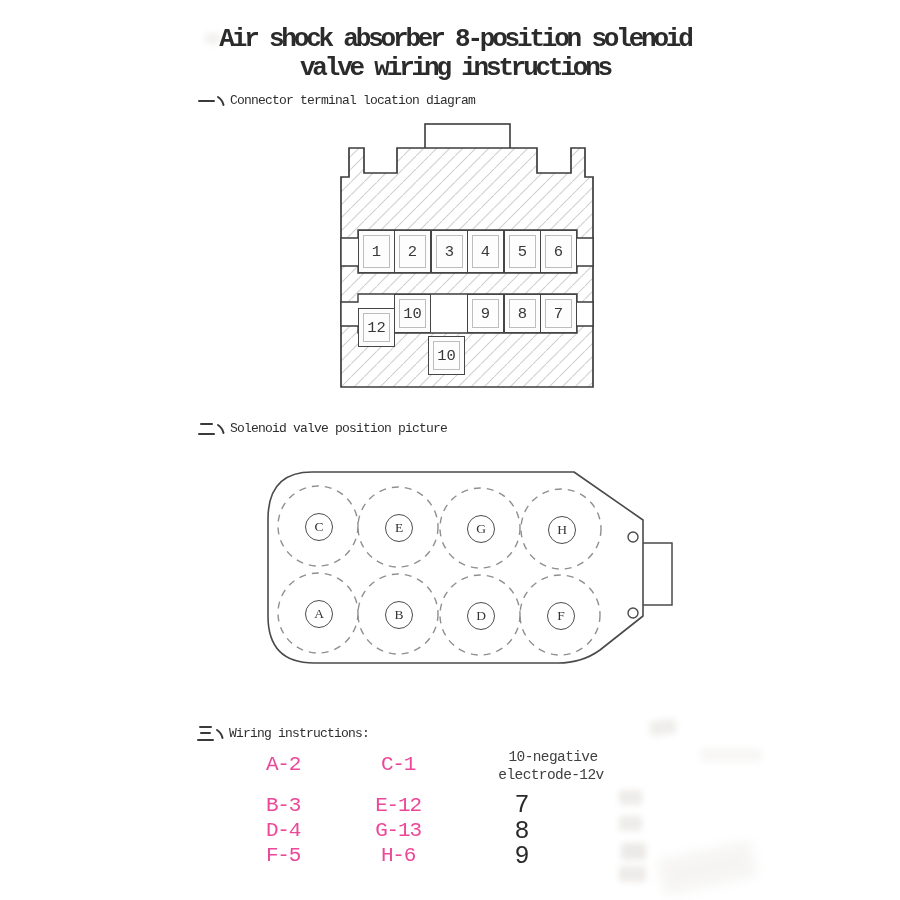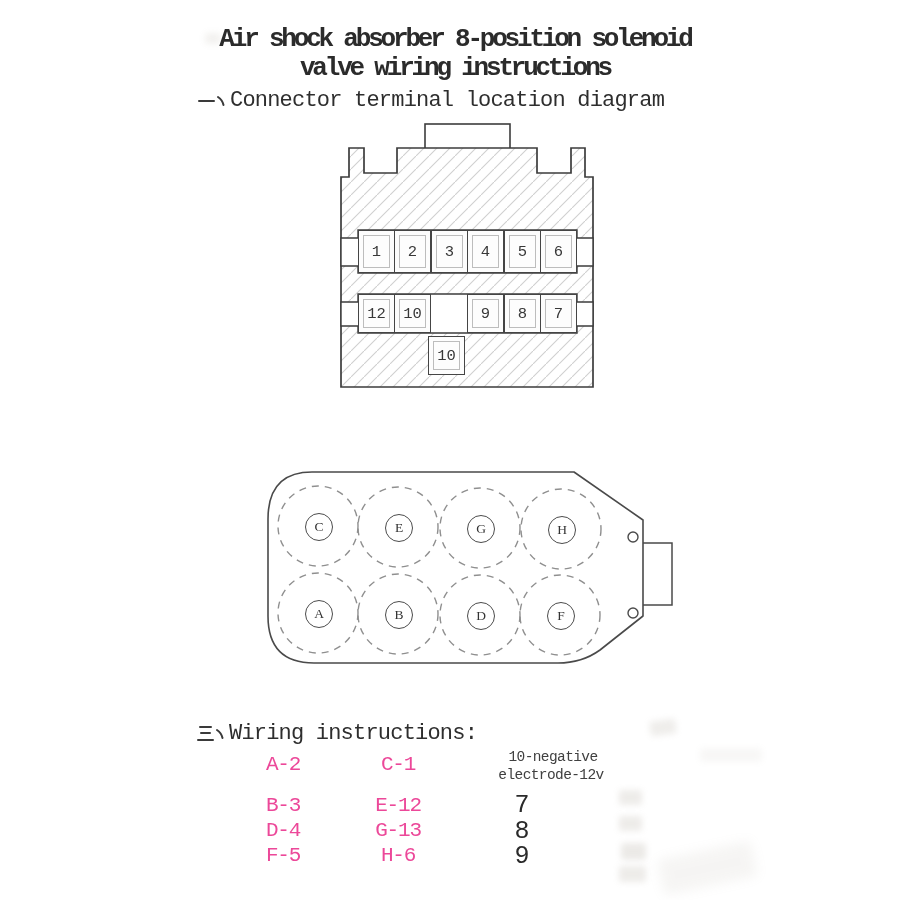--- a/index.html
+++ b/index.html
@@ -5,21 +5,21 @@
   html,body{margin:0;padding:0;width:900px;height:900px;background:#ffffff;overflow:hidden;}
   .page{position:relative;width:900px;height:900px;background:#ffffff;
         font-family:"Liberation Mono", monospace;color:#333;padding-left:32px;}
 
   
   .title{position:absolute;left:5px;top:25px;width:900px;text-align:center;
          font-weight:700;font-size:26px;letter-spacing:-3.2px;line-height:29px;color:#2b2b2b;}
 
   
   .sec{position:absolute;display:flex;align-items:center;height:22px;
-       font-size:22px;letter-spacing:-0.8px;color:#2e2e2e;white-space:nowrap;text-align:center;}
+       font-size:13px;letter-spacing:-0.8px;color:#2e2e2e;white-space:nowrap;text-align:center;}
   .sec .label{padding-left:4px;}
   .cjk{display:inline-block;position:relative;width:18px;height:19px;flex:0 0 18px;}
   .cjk i{position:absolute;left:0;height:2px;background:#3a3a3a;border-radius:1px;}
   .comma{flex:0 0 10px;height:18px;}
 
   
   .lineart{position:absolute;left:0;top:0;}
   .tcell{position:absolute;border:1px solid #454545;background:#fdfdfd;box-sizing:border-box;}
   .tinner{position:absolute;left:4px;right:4px;top:4px;bottom:4px;border:1px solid #bdbdbd;}
   .tnum{position:absolute;inset:0;display:flex;align-items:center;justify-content:center;
@@ -120,21 +120,21 @@
   </div>
   <div class="tcell" style="left:504px;top:230px;width:37px;height:43px;">
     <span class="tinner"></span>
     <span class="tnum">5</span>
   </div>
   <div class="tcell" style="left:540px;top:230px;width:37px;height:43px;">
     <span class="tinner"></span>
     <span class="tnum">6</span>
   </div>
 
-  <div class="tcell" style="left:358px;top:294px;width:37px;height:39px;">
+  <div class="tcell" style="left:358px;top:308px;width:37px;height:39px;">
     <span class="tinner"></span>
     <span class="tnum">12</span>
   </div>
   <div class="tcell" style="left:394px;top:294px;width:37px;height:39px;">
     <span class="tinner"></span>
     <span class="tnum">10</span>
   </div>
   <div class="tcell" style="left:428px;top:294px;width:37px;height:39px;margin-top:42px;">
     <span class="tinner"></span>
     <span class="tnum">10</span>
@@ -145,20 +145,30 @@
   </div>
   <div class="tcell" style="left:504px;top:294px;width:37px;height:39px;">
     <span class="tinner"></span>
     <span class="tnum">8</span>
   </div>
   <div class="tcell" style="left:540px;top:294px;width:37px;height:39px;">
     <span class="tinner"></span>
     <span class="tnum">7</span>
   </div>
 
+  <div class="sec" style="left:198px;top:417px;">
+    <span class="cjk">
+      <i style="top:4px;left:2px;width:13px;"></i>
+      <i style="top:14px;width:17px;"></i>
+    </span>
+    <svg class="comma" viewBox="0 0 10 18">
+      <path d="M2,6 Q6.5,9 7.5,14" stroke="#3a3a3a" stroke-width="2" fill="none" stroke-linecap="round"></path>
+    </svg>
+    <span class="label">Solenoid valve position picture</span>
+  </div>
 
   <div class="vport" style="left:305px;top:513px;">
       <span>C</span>
     </div>
   <div class="vport" style="left:385px;top:514px;">
       <span>E</span>
     </div>
   <div class="vport" style="left:467px;top:515px;">
       <span>G</span>
     </div>

